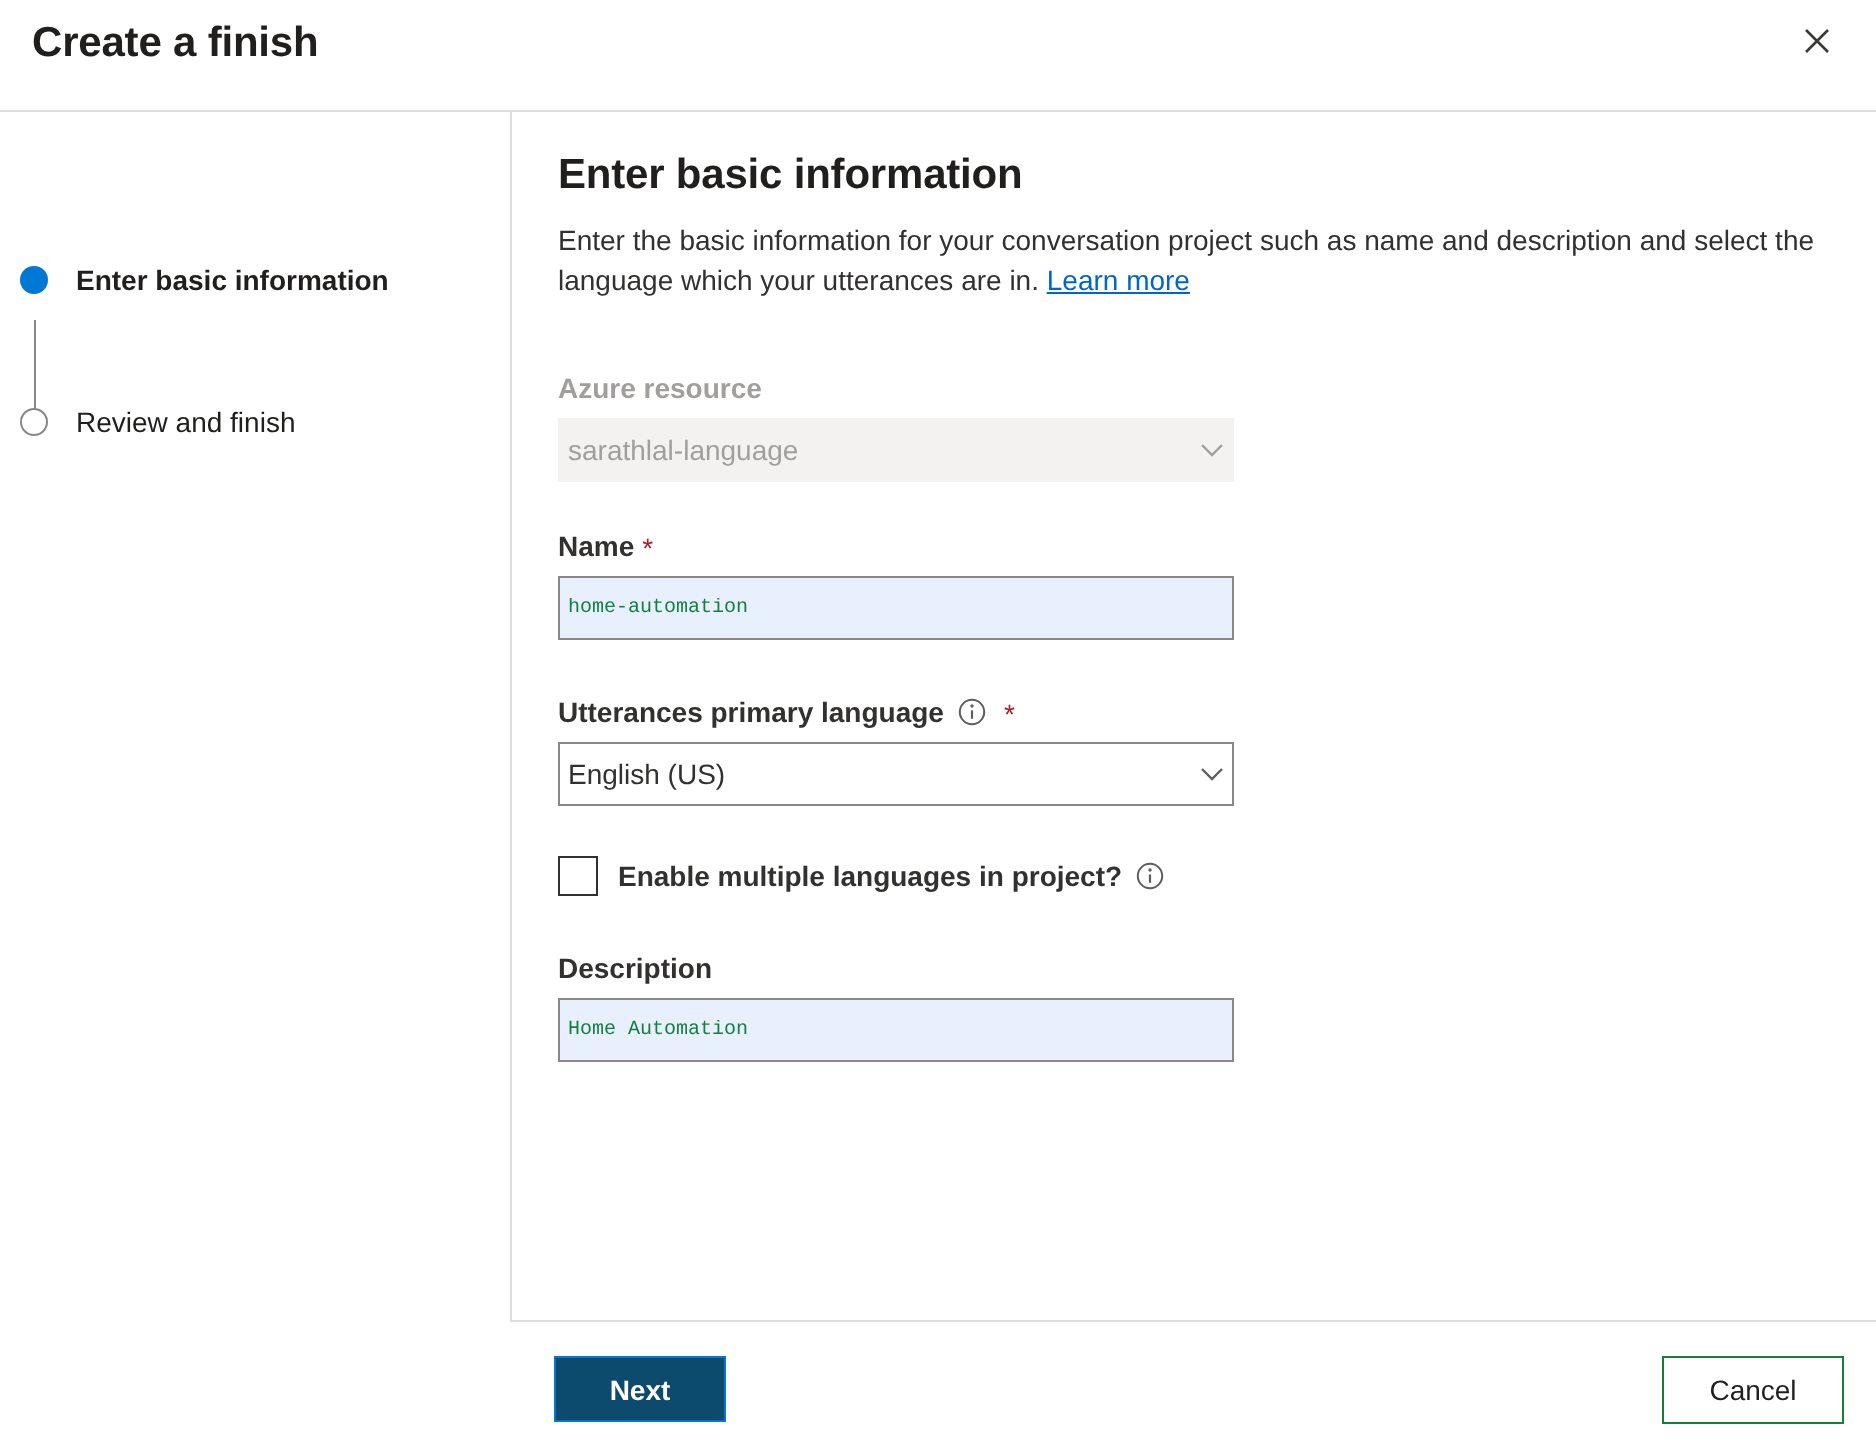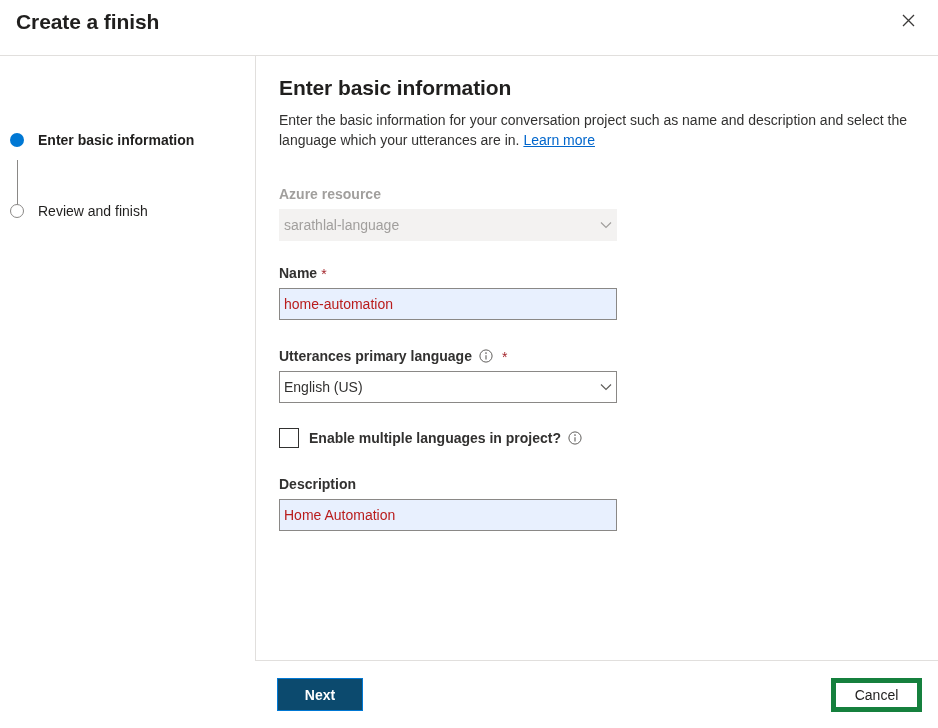--- a/index.html
+++ b/index.html
@@ -214,23 +214,23 @@
   .control.disabled {
     background: #f3f2f1;
     border: 1px solid transparent;
     color: #a19f9d;
     cursor: default;
   }
   .control input {
     border: none;
     outline: none;
     background: transparent;
-    font-family: Liberation Sans, sans-serif;
-    font-size: 14px;
-    color: #b91c1c;
+    font-family: Liberation Mono, monospace;
+    font-size: 10px;
+    color: #15803d;
     width: 100%;
     padding: 0;
     height: 100%;
   }
   .control .value-text {
     flex: 1 1 auto;
     overflow: hidden;
     white-space: nowrap;
     text-overflow: ellipsis;
   }
@@ -305,21 +305,21 @@
     font-family: inherit;
     cursor: pointer;
     padding: 0 16px;
   }
   #cancel-button {
     margin-left: auto;
     min-width: 91px;
     height: 34px;
     background: #ffffff;
     color: #201f1e;
-    border: 5px solid #15803d;
+    border: 1px solid #15803d;
     font-size: 14px;
     font-weight: 400;
     font-family: inherit;
     cursor: pointer;
     padding: 0 16px;
   }
 </style>
 </head>
 <body>
 

